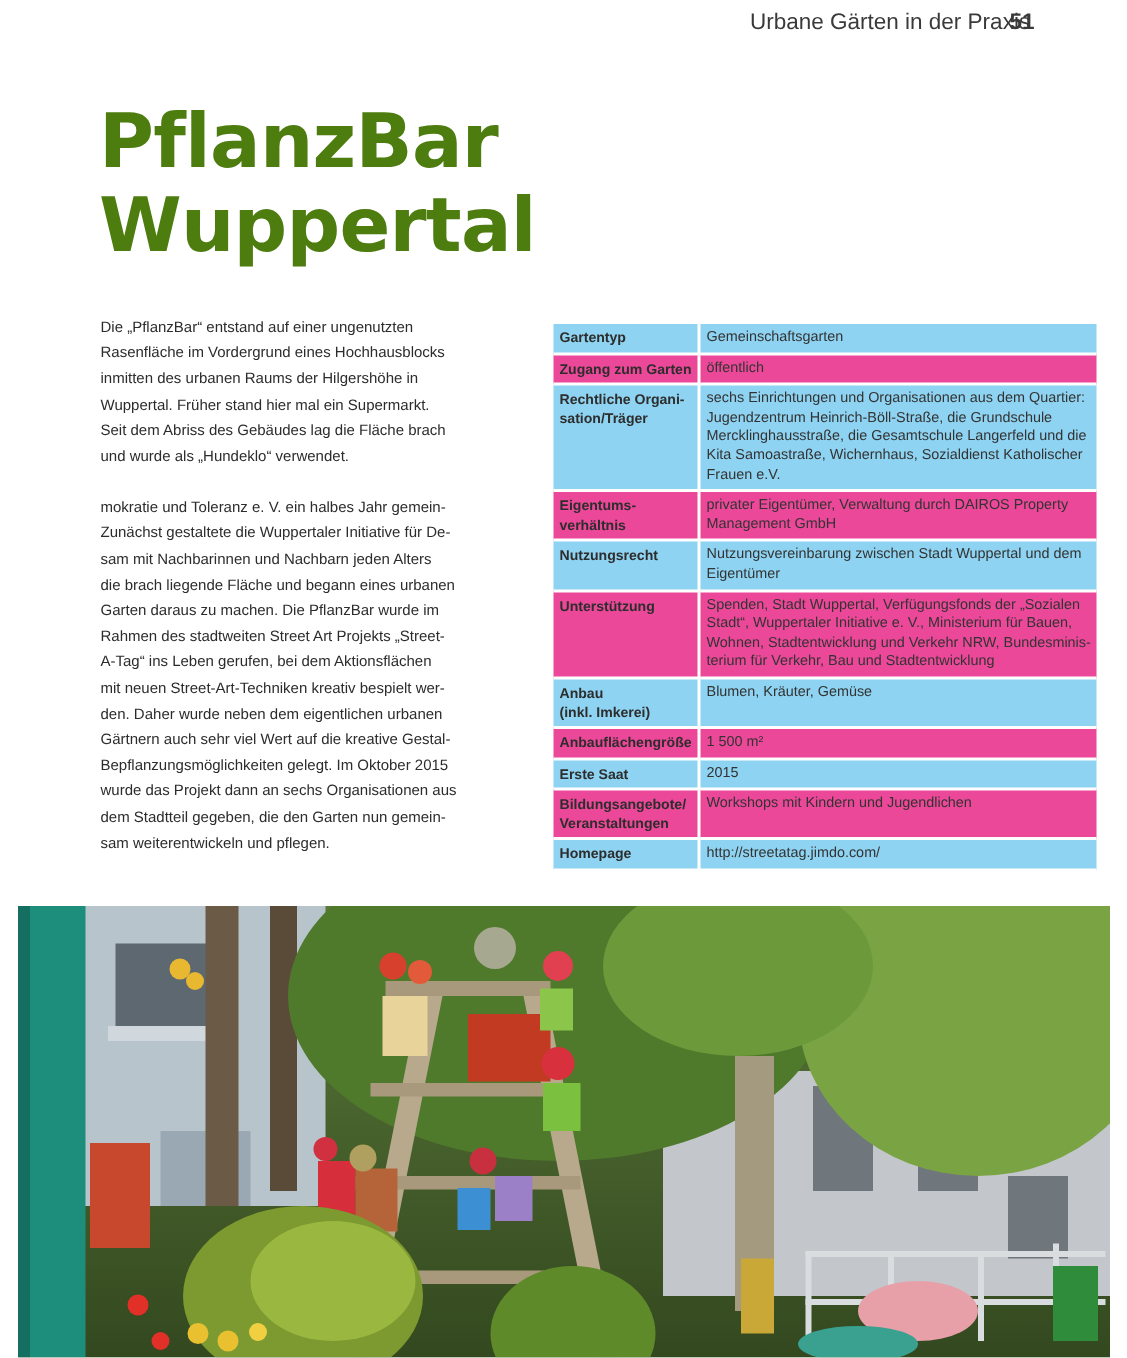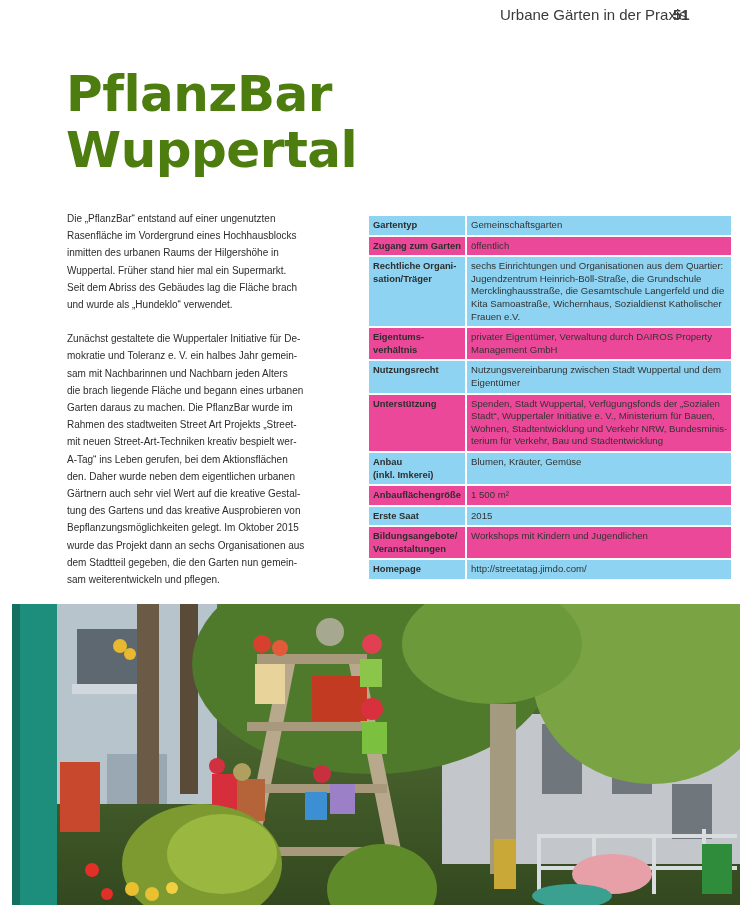--- a/index.html
+++ b/index.html
@@ -60,31 +60,30 @@
 <div class="body-text">
   <p>
     <span class="line">Die „PflanzBar“ entstand auf einer ungenutzten</span>
     <span class="line">Rasenfläche im Vordergrund eines Hochhausblocks</span>
     <span class="line">inmitten des urbanen Raums der Hilgershöhe in</span>
     <span class="line">Wuppertal. Früher stand hier mal ein Supermarkt.</span>
     <span class="line">Seit dem Abriss des Gebäudes lag die Fläche brach</span>
     <span class="line">und wurde als „Hundeklo“ verwendet.</span>
   </p>
   <p>
+    <span class="line">mokratie und Toleranz e. V. ein halbes Jahr gemein-</span>
     <span class="line">Zunächst gestaltete die Wuppertaler Initiative für De-</span>
-    <span class="line">mokratie und Toleranz e. V. ein halbes Jahr gemein-</span>
     <span class="line">sam mit Nachbarinnen und Nachbarn jeden Alters</span>
     <span class="line">die brach liegende Fläche und begann eines urbanen</span>
     <span class="line">Garten daraus zu machen. Die PflanzBar wurde im</span>
     <span class="line">Rahmen des stadtweiten Street Art Projekts „Street-</span>
+    <span class="line">A-Tag“ ins Leben gerufen, bei dem Aktionsflächen</span>
     <span class="line">mit neuen Street-Art-Techniken kreativ bespielt wer-</span>
-    <span class="line">A-Tag“ ins Leben gerufen, bei dem Aktionsflächen</span>
     <span class="line">den. Daher wurde neben dem eigentlichen urbanen</span>
     <span class="line">Gärtnern auch sehr viel Wert auf die kreative Gestal-</span>
-    <span class="line">tung des Gartens und das kreative Ausprobieren von</span>
     <span class="line">Bepflanzungsmöglichkeiten gelegt. Im Oktober 2015</span>
     <span class="line">wurde das Projekt dann an sechs Organisationen aus</span>
     <span class="line">dem Stadtteil gegeben, die den Garten nun gemein-</span>
     <span class="line">sam weiterentwickeln und pflegen.</span>
   </p>
 </div>
 
 <table class="info-table">
   <tbody>
     <tr class="dark">

